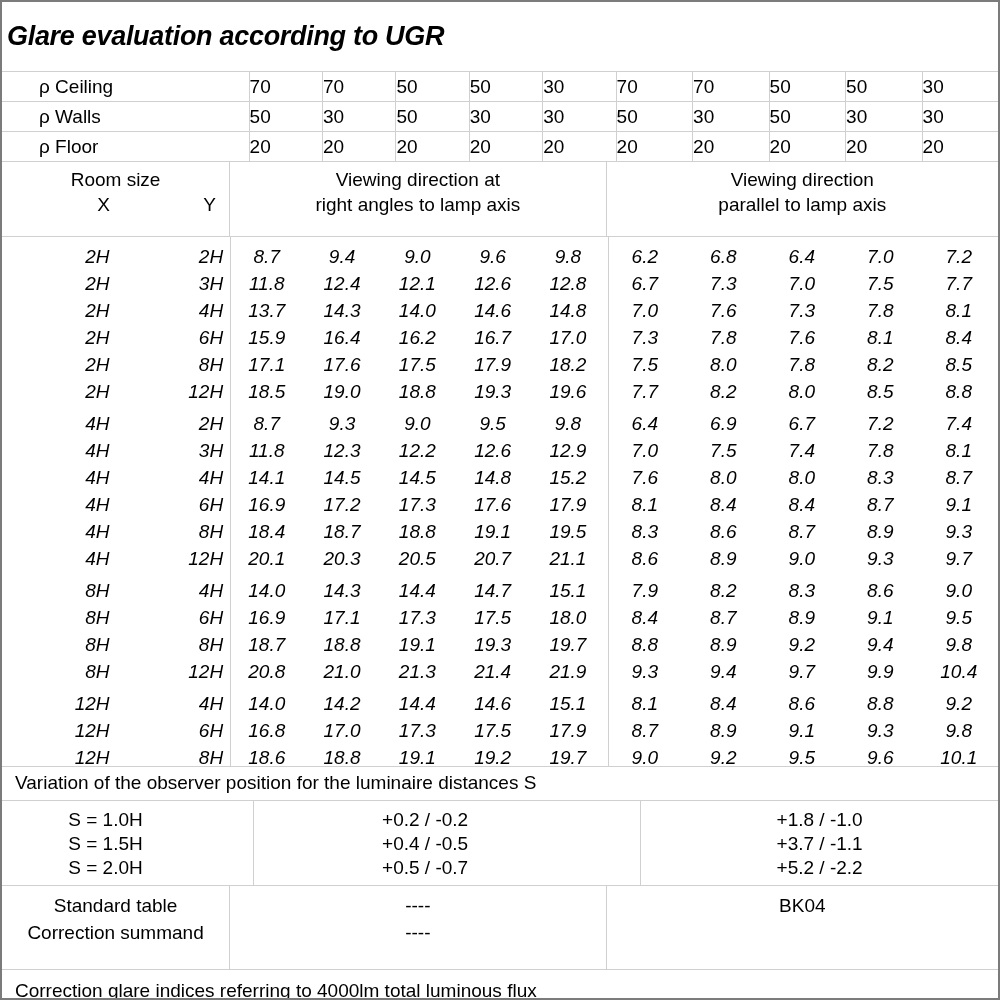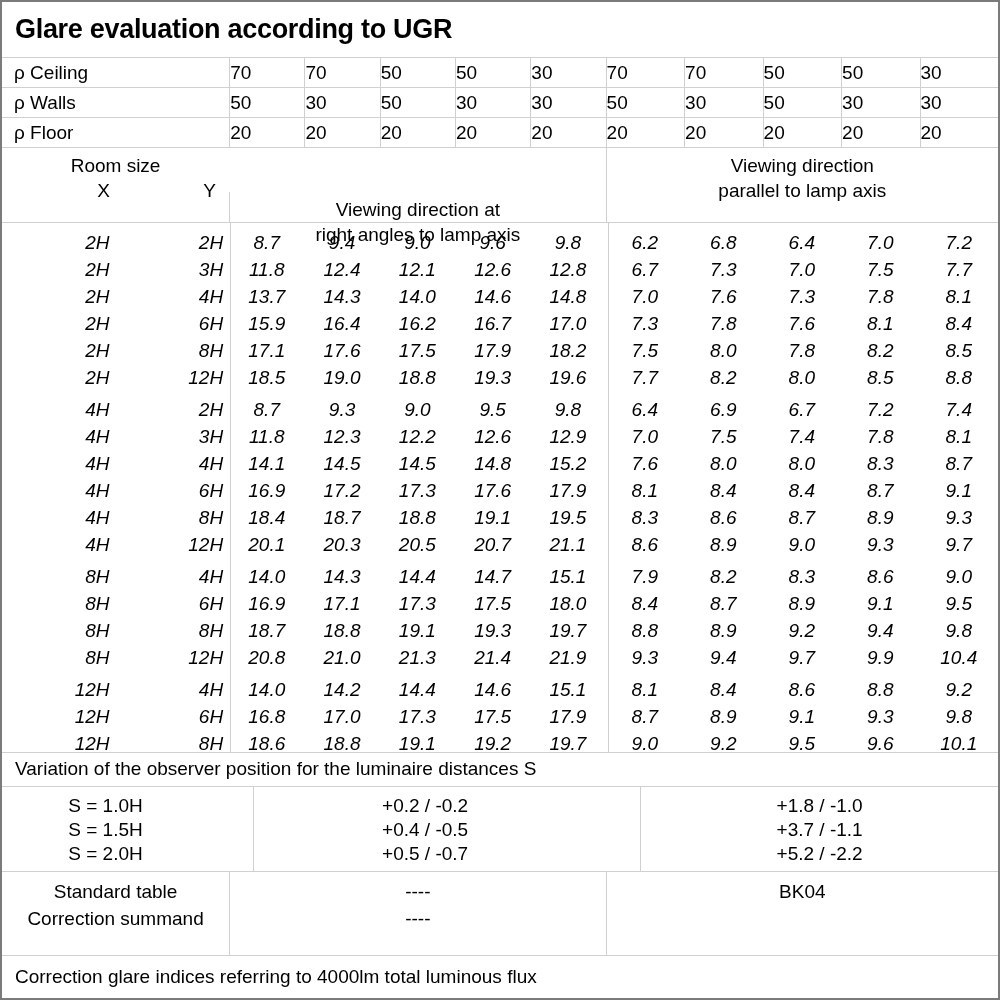--- a/index.html
+++ b/index.html
@@ -11,40 +11,40 @@
   html,body{margin:0;padding:0;background:#fff;}
   .sheet{
     width:1000px;height:1000px;box-sizing:border-box;
     border:2px solid var(--outer);
     background:var(--bg);color:var(--ink);
     font-family:"Liberation Sans", sans-serif;
     font-size:19px;
     overflow:hidden;
     position:relative;
   }
-  .title-row{height:56px;box-sizing:border-box;border-bottom:1px solid var(--grid);
-    display:flex;align-items:center;padding-left:13px;}
+  .title-row{height:70px;box-sizing:border-box;border-bottom:1px solid var(--grid);
+    display:flex;align-items:center;padding-left:5px;font-style:italic;}
   .title-row span{font-size:27px;font-weight:bold;letter-spacing:-0.3px;}
 
   
   .rho-row{display:flex;height:30px;box-sizing:border-box;border-bottom:1px solid var(--grid);
     line-height:29px;}
-  .rho-label{width:228px;box-sizing:border-box;padding-left:12px;}
+  .rho-label{width:228px;box-sizing:border-box;padding-left:12px;margin-left:25px;}
   .rho-cell{box-sizing:border-box;border-left:1px solid var(--grid);text-align:left;}
   .g1{width:75.6px;}
   .g2{width:78.8px;}
 
   
   .header-row{display:flex;height:75px;box-sizing:border-box;border-bottom:1px solid var(--grid);
     text-align:center;}
   .h-left{width:228px;box-sizing:border-box;padding-top:5px;line-height:25px;}
   .h-xy{display:flex;}
   .h-x{width:108px;text-align:right;}
   .h-y{width:106px;text-align:right;}
-  .h-mid{width:378px;box-sizing:border-box;border-left:1px solid var(--grid);padding-top:5px;line-height:25px;margin-top:44px;}
+  .h-mid{width:378px;box-sizing:border-box;border-left:1px solid var(--grid);padding-top:5px;line-height:25px;}
   .h-right{width:394px;box-sizing:border-box;border-left:1px solid var(--grid);padding-top:5px;line-height:25px;}
 
   
   .data-area{height:530px;box-sizing:border-box;border-bottom:1px solid var(--grid);
     position:relative;padding-top:6px;overflow:hidden;}
   .vline{position:absolute;top:0;bottom:0;width:1px;background:var(--grid);}
   .block{margin-bottom:5px;}
   .drow{display:flex;height:27px;line-height:27px;font-style:italic;}
   .cx{width:108px;text-align:right;}
   .cy{width:114px;text-align:right;}

